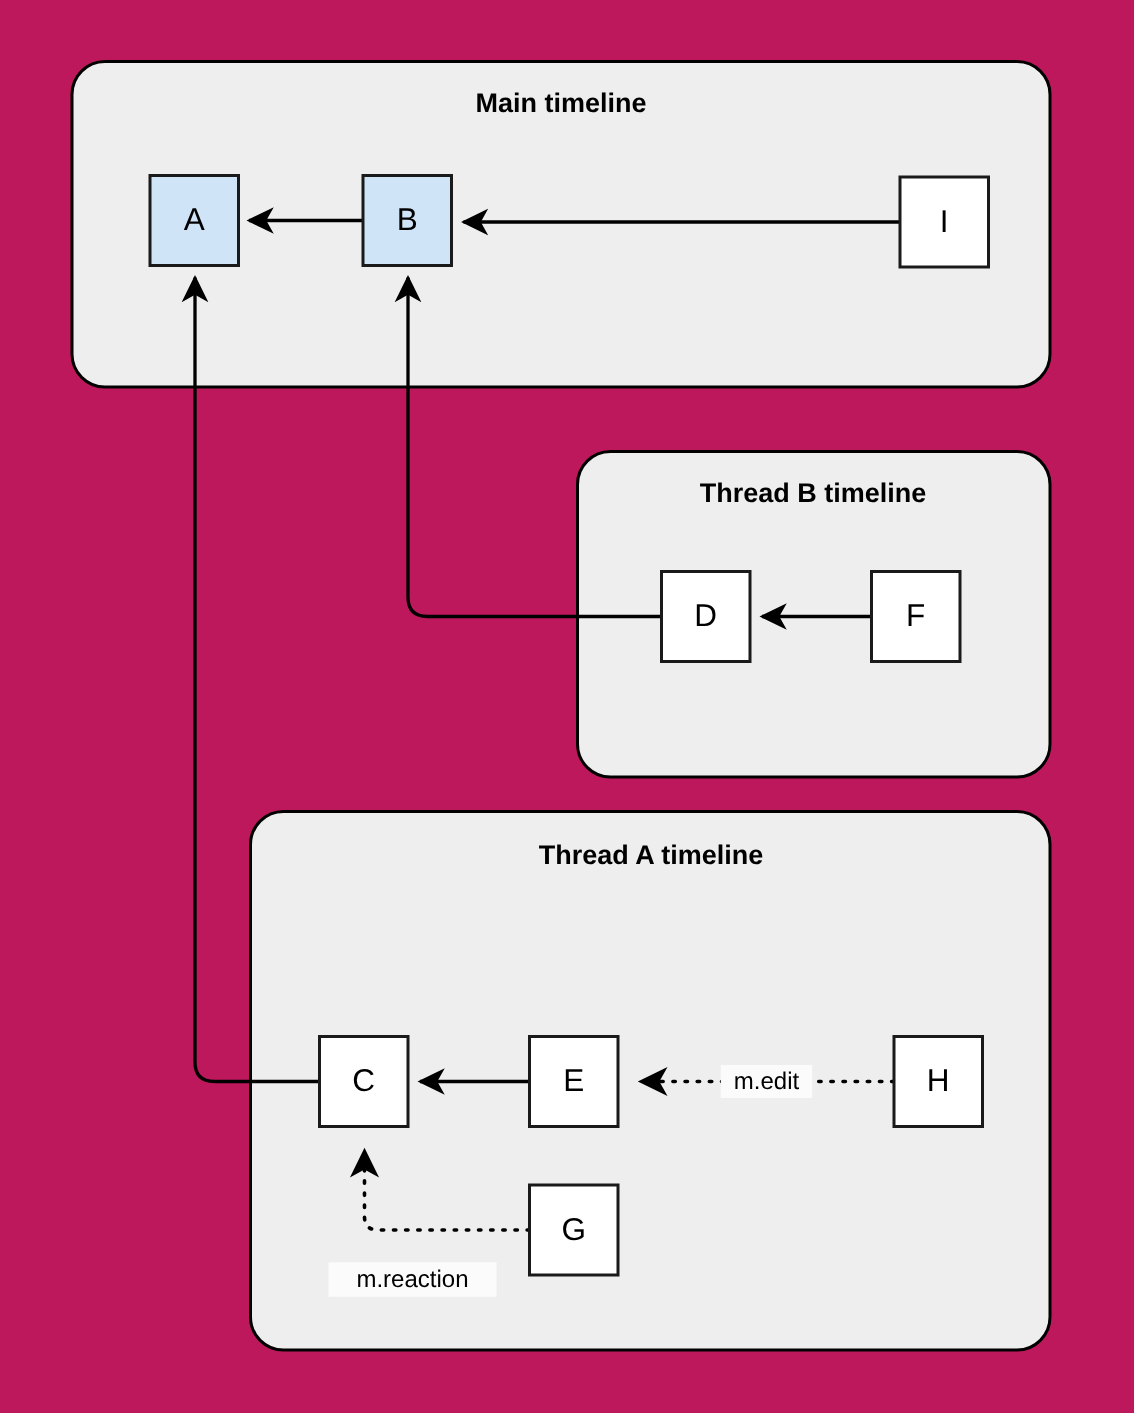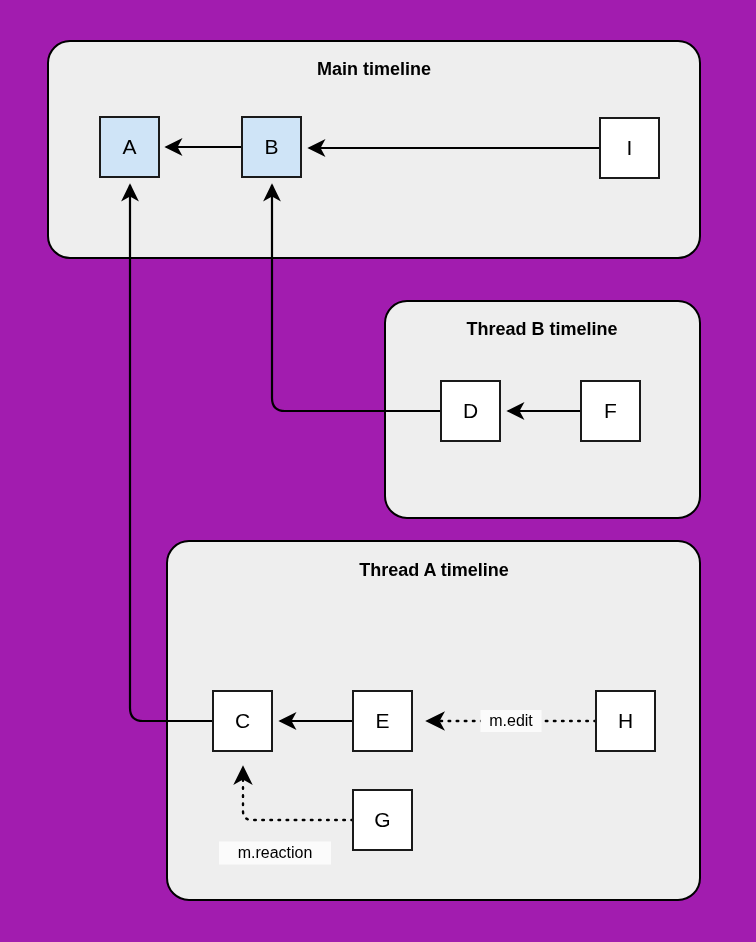--- a/index.html
+++ b/index.html
@@ -4,21 +4,21 @@
 <style>
   html, body {
     margin: 0;
     padding: 0;
     background: #ffffff;
   }
   #canvas {
     position: relative;
     width: 756px;
     height: 942px;
-    background: #a21caf;
+    background: #be185d;
     font-family: "Liberation Sans", sans-serif;
     overflow: hidden;
   }
   #diagram-svg {
     position: absolute;
     left: 0;
     top: 0;
     width: 756px;
     height: 942px;
   }

